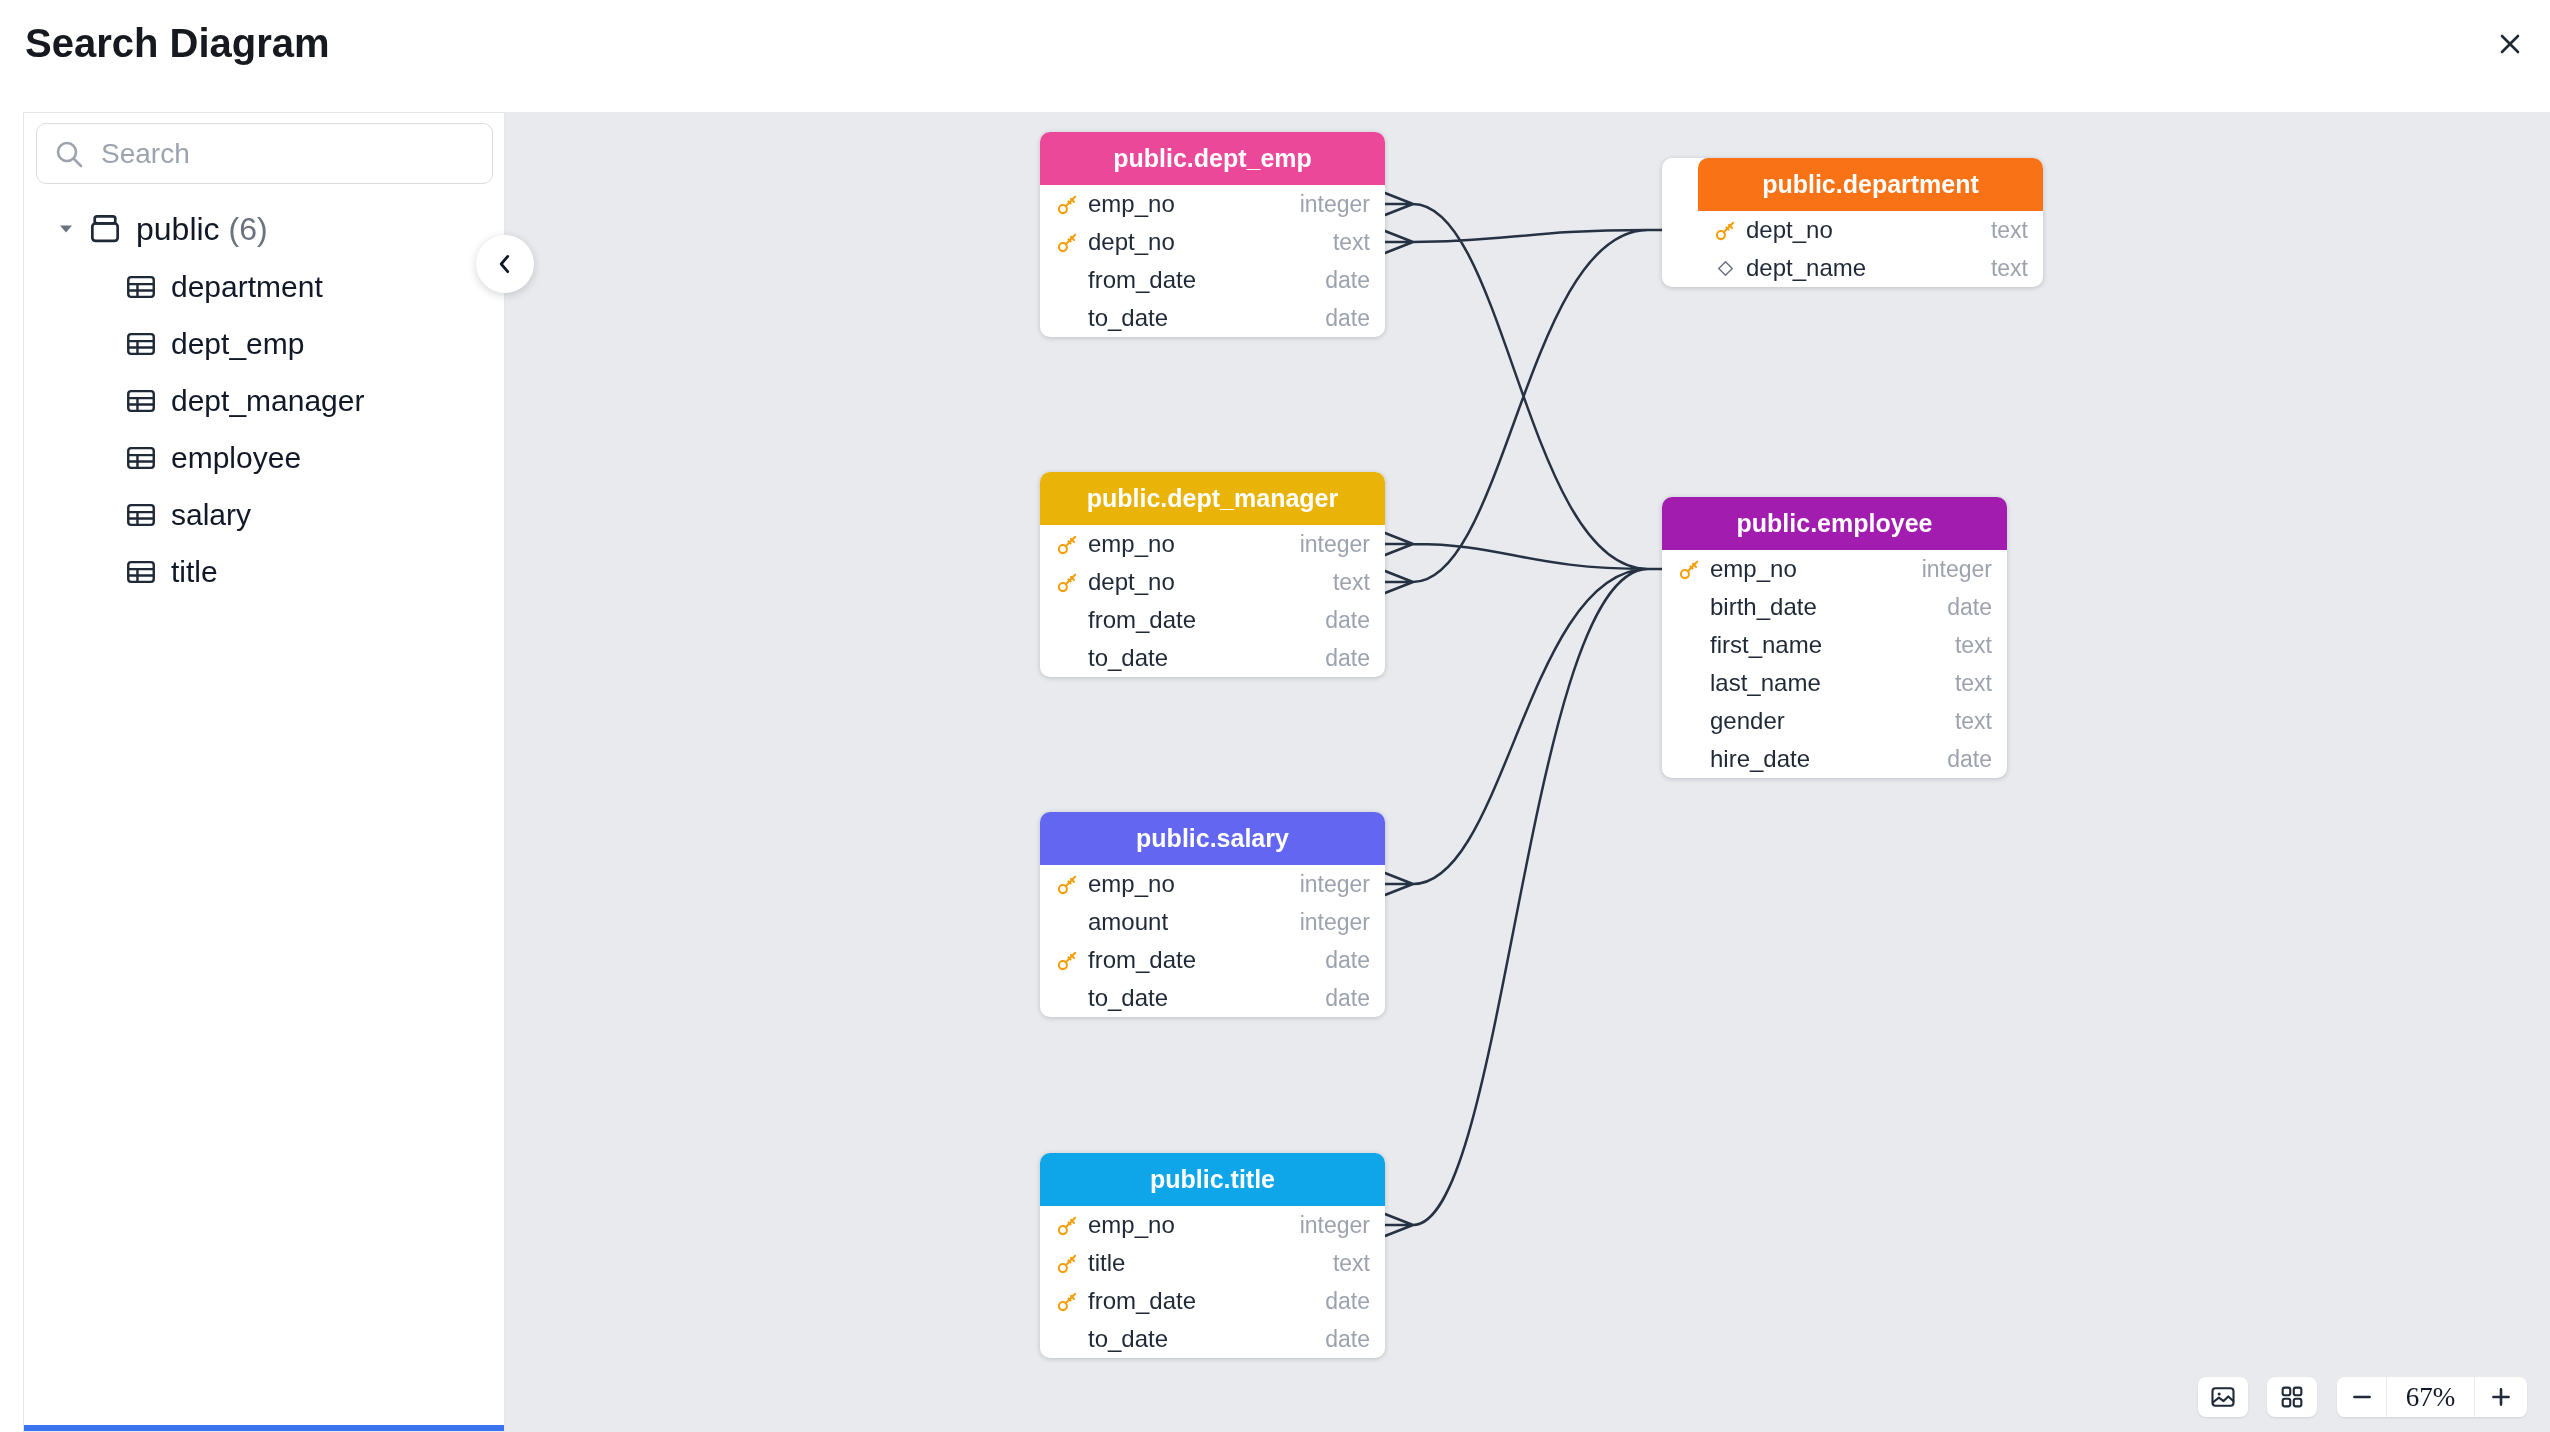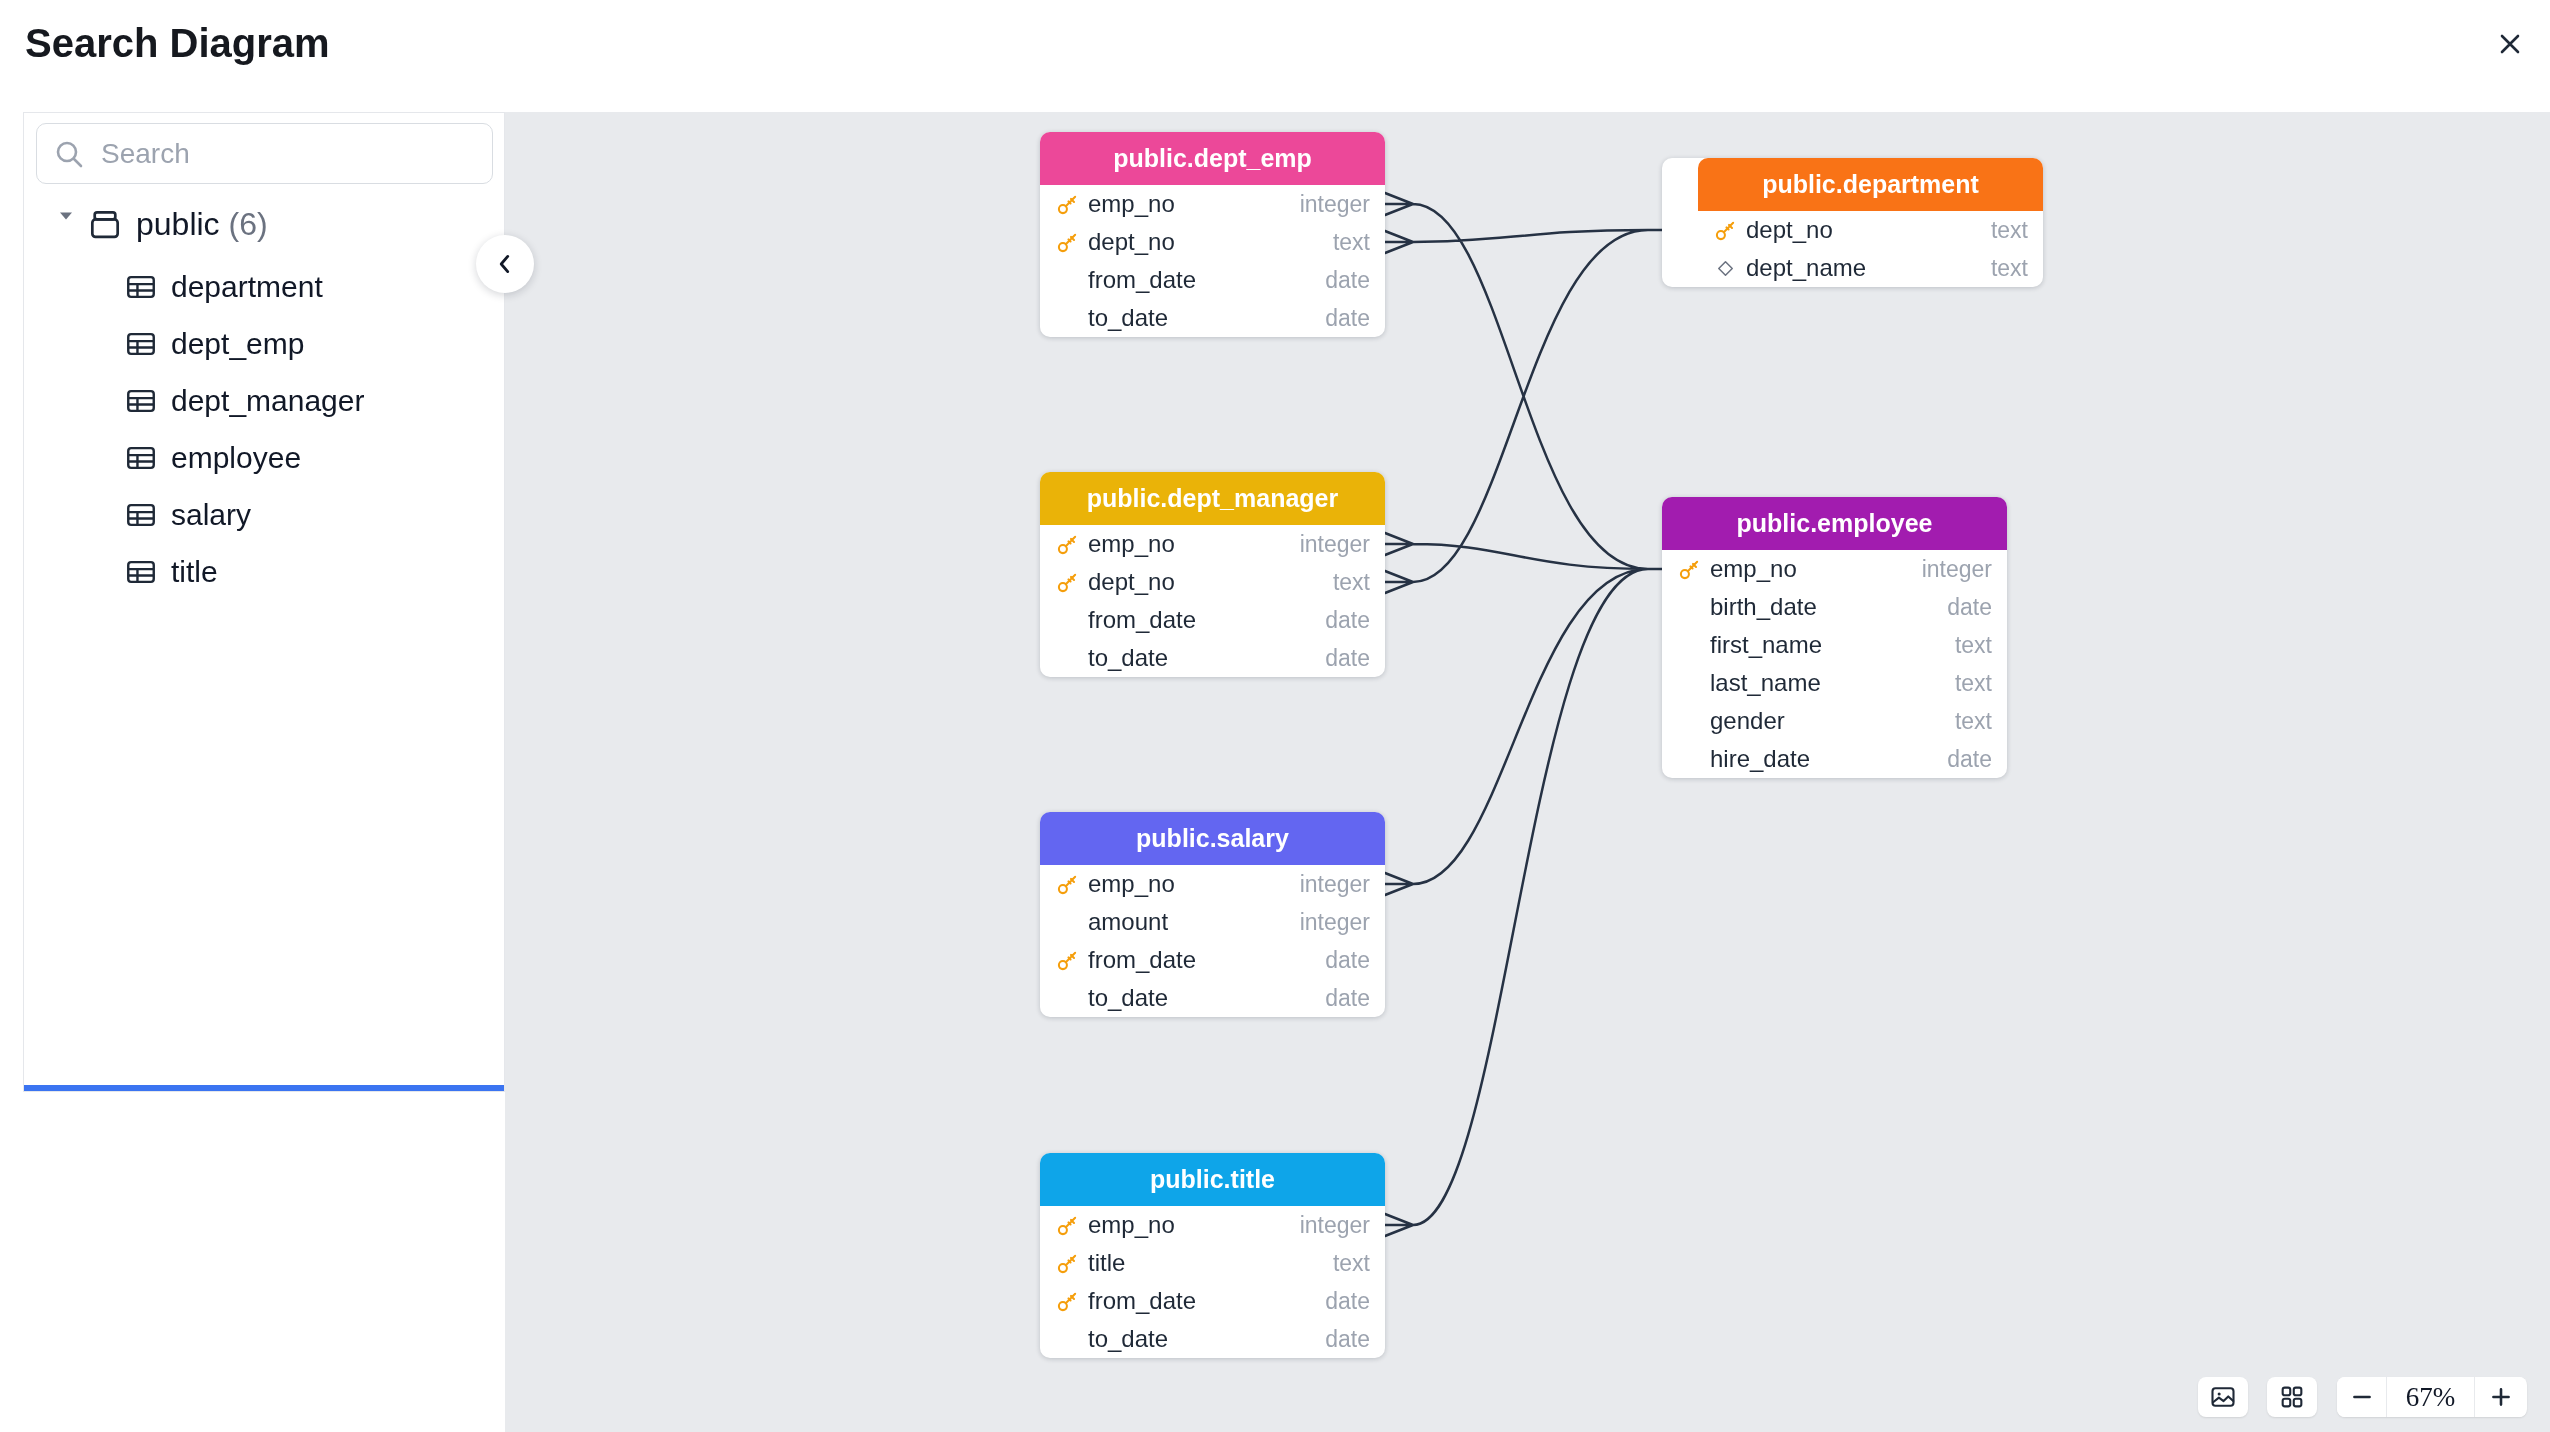--- a/index.html
+++ b/index.html
@@ -10,29 +10,29 @@
   .topbar{position:absolute;left:0;top:0;width:2550px;height:112px;background:#fff;z-index:6;}
   .title{position:absolute;left:25px;top:21px;font-size:40px;font-weight:700;color:#16191f;}
   .close-btn{position:absolute;left:2492px;top:26px;width:36px;height:36px;border:0;background:transparent;
              cursor:pointer;padding:0;display:flex;align-items:center;justify-content:center;}
 
   
   .canvas{position:absolute;left:505px;top:112px;width:2045px;height:1320px;background:#E8EAED;z-index:0;}
   .edges-svg{position:absolute;left:0;top:0;width:2550px;height:1432px;z-index:1;pointer-events:none;}
 
   
-  .sidebar{position:absolute;left:23px;top:112px;width:482px;height:980px;background:#fff;
+  .sidebar{position:absolute;left:23px;top:112px;width:482px;height:1320px;background:#fff;
            border:1px solid #E5E7EB;box-sizing:border-box;z-index:3;}
   .search-wrap{position:relative;margin:10px 11px 0 12px;}
   .search-input{width:100%;height:61px;box-sizing:border-box;border:1.5px solid #D9DDE2;border-radius:10px;
                 padding:0 16px 0 64px;font-size:28px;color:#111827;outline:none;background:#fff;
                 font-family:"Liberation Sans",sans-serif;}
   .search-input::placeholder{color:#9CA3AF;}
   .search-icon{position:absolute;left:17px;top:15px;width:32px;height:32px;pointer-events:none;}
-  .schema-row{display:flex;align-items:flex-start;margin:22px 0 6px 0;padding-left:32px;height:46px;cursor:pointer;}
+  .schema-row{display:flex;align-items:center;margin:22px 0 6px 0;padding-left:32px;height:46px;cursor:pointer;}
   .schema-row .caret{width:20px;height:20px;flex:none;}
   .schema-row .schema-ic{width:38px;height:38px;margin-left:10px;flex:none;display:flex;}
   .schema-label{margin-left:12px;font-size:32px;color:#111827;font-weight:500;}
   .schema-count{margin-left:9px;font-size:32px;color:#6B7280;}
   .table-item{display:flex;align-items:center;height:57px;padding-left:100px;cursor:pointer;}
   .tbl-ic{width:34px;height:34px;flex:none;display:flex;}
   .table-item span.lbl{margin-left:13px;font-size:30px;color:#111827;}
   .sidebar-bottom-bar{position:absolute;left:0;bottom:0;width:100%;height:6px;background:#3B74F1;}
 
   

